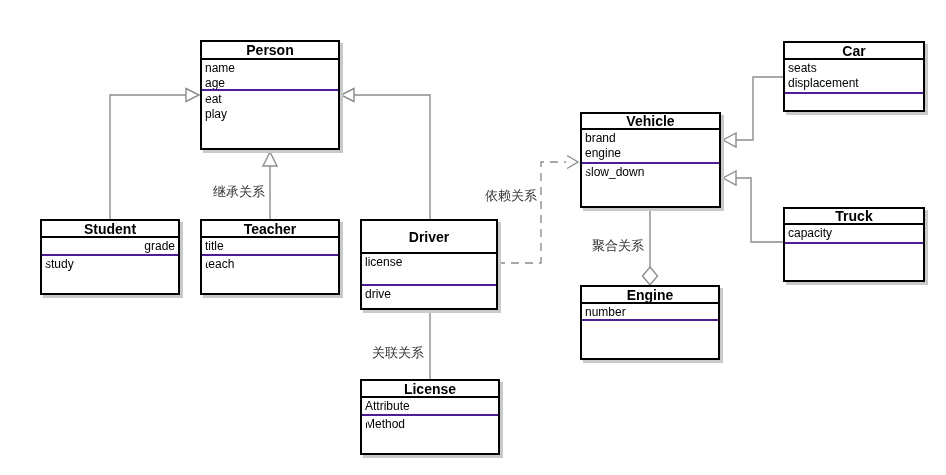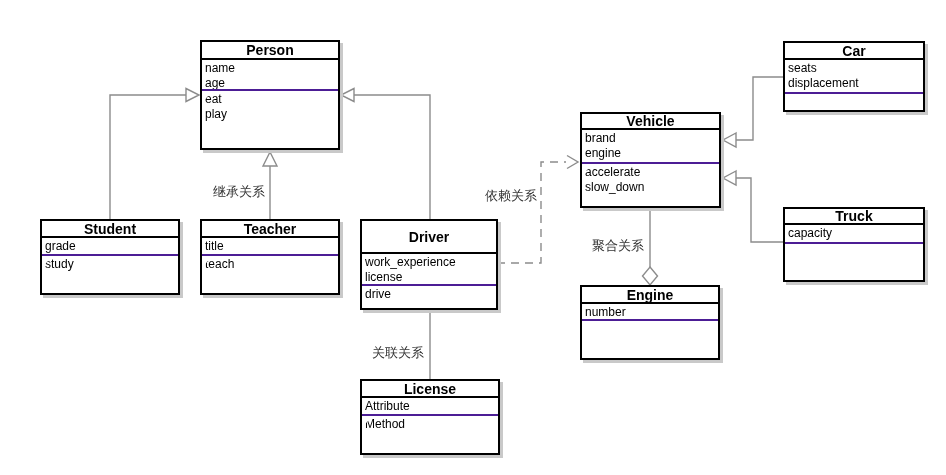--- a/index.html
+++ b/index.html
@@ -132,42 +132,41 @@
       <div class="uml-row">age</div>
     </div>
     <div class="uml-section last">
       <div class="uml-row">eat</div>
       <div class="uml-row">play</div>
     </div>
   </div>
 
   <div class="uml-class" style="left:40px; top:219px; width:140px; height:76px;">
     <div class="uml-title" style="height:17px;">Student</div>
-    <div class="uml-section" style="height:18px;">
+    <div class="uml-section" style="height:18px;text-align:right;">
       <div class="uml-row">grade</div>
     </div>
     <div class="uml-section last">
       <div class="uml-row">study</div>
     </div>
   </div>
 
   <div class="uml-class" style="left:200px; top:219px; width:140px; height:76px;">
     <div class="uml-title" style="height:17px;">Teacher</div>
     <div class="uml-section" style="height:18px;">
       <div class="uml-row">title</div>
     </div>
     <div class="uml-section last">
       <div class="uml-row">teach</div>
     </div>
   </div>
 
   <div class="uml-class" style="left:360px; top:219px; width:138px; height:91px;">
     <div class="uml-title" style="height:33px;">Driver</div>
     <div class="uml-section" style="height:32px;">
-      <div class="uml-row">work_experience</div>
       <div class="uml-row">license</div>
     </div>
     <div class="uml-section last">
       <div class="uml-row">drive</div>
     </div>
   </div>
 
   <div class="uml-class" style="left:360px; top:379px; width:140px; height:76px;">
     <div class="uml-title" style="height:17px;">License</div>
     <div class="uml-section" style="height:18px;">
@@ -178,21 +177,20 @@
     </div>
   </div>
 
   <div class="uml-class" style="left:580px; top:112px; width:141px; height:96px;">
     <div class="uml-title" style="height:16px;">Vehicle</div>
     <div class="uml-section" style="height:34px;">
       <div class="uml-row">brand</div>
       <div class="uml-row">engine</div>
     </div>
     <div class="uml-section last">
-      <div class="uml-row">accelerate</div>
       <div class="uml-row">slow_down</div>
     </div>
   </div>
 
   <div class="uml-class" style="left:580px; top:285px; width:140px; height:75px;">
     <div class="uml-title" style="height:17px;">Engine</div>
     <div class="uml-section" style="height:17px;">
       <div class="uml-row">number</div>
     </div>
     <div class="uml-section last"></div>

